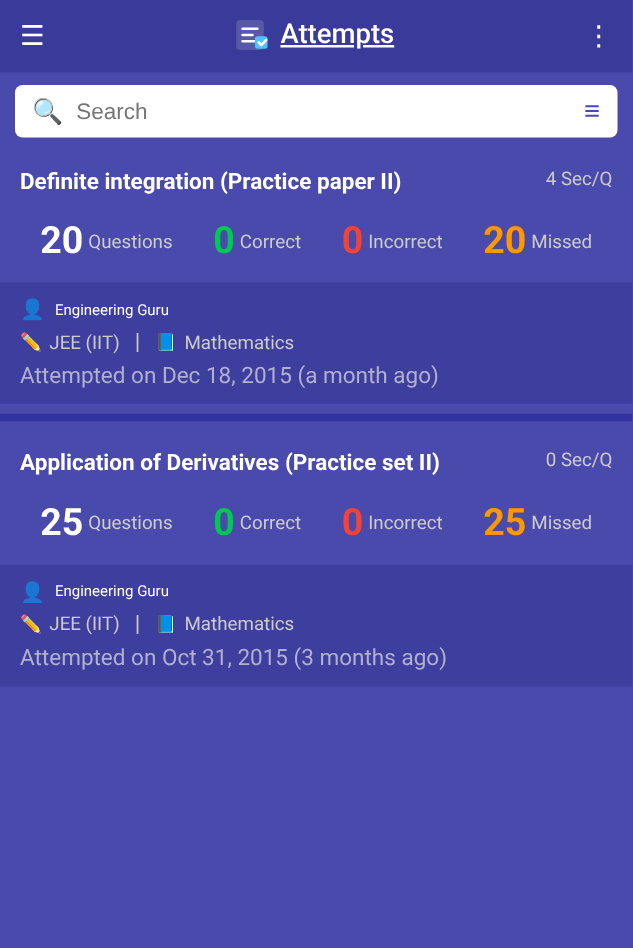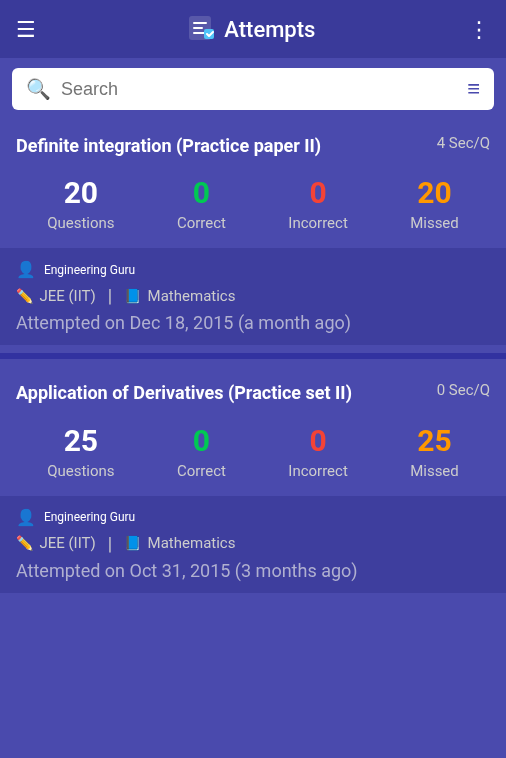--- a/index.html
+++ b/index.html
@@ -15,22 +15,22 @@
     .header {
       background: #3a3a9a;
       display: flex;
       align-items: center;
       justify-content: space-between;
       padding: 10px 16px;
       height: 58px;
     }
     .header-center {
       display: flex;
-      align-items: center;
       gap: 8px;
+      text-decoration: underline;
     }
     .header-icon {
       width: 28px;
       height: 28px;
     }
     .header-title {
       font-size: 22px;
       font-weight: 500;
       color: #fff;
     }
@@ -92,21 +92,21 @@
     }
 
     .stats-row {
       display: flex;
       justify-content: space-around;
       align-items: center;
       padding: 8px 16px 16px 16px;
     }
     .stat-item {
       display: flex;
-      flex-direction: column;
+      flex-direction: row;
       align-items: center;
       gap: 4px;
     }
     .stat-value {
       font-size: 30px;
       font-weight: 700;
     }
     .stat-label {
       font-size: 15px;
       color: #ccc;

